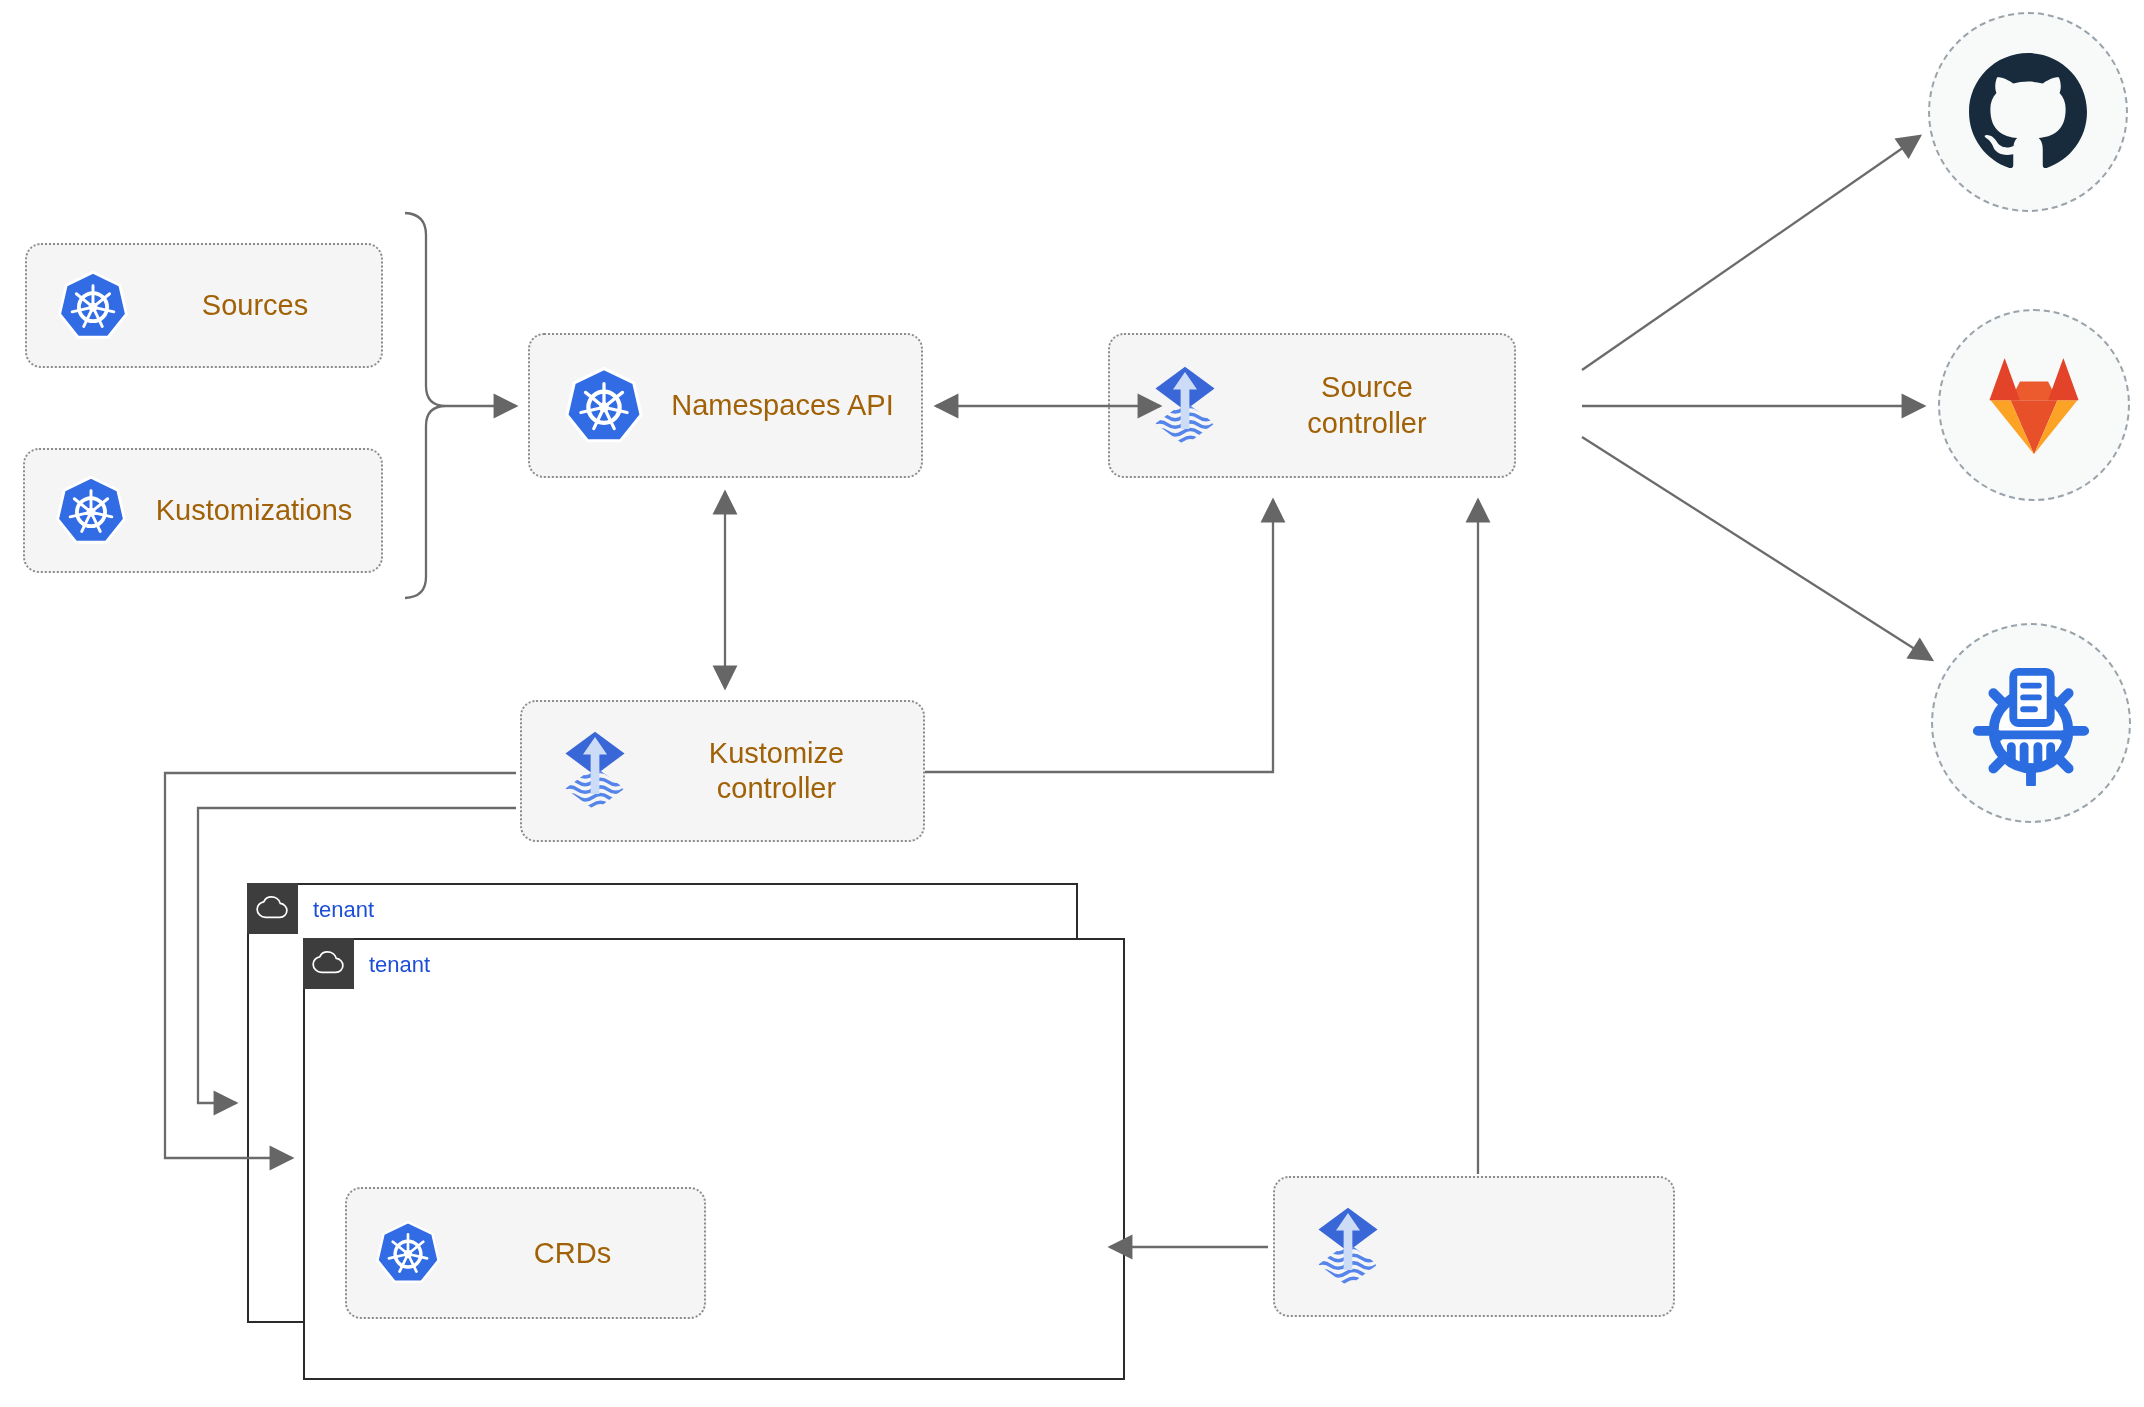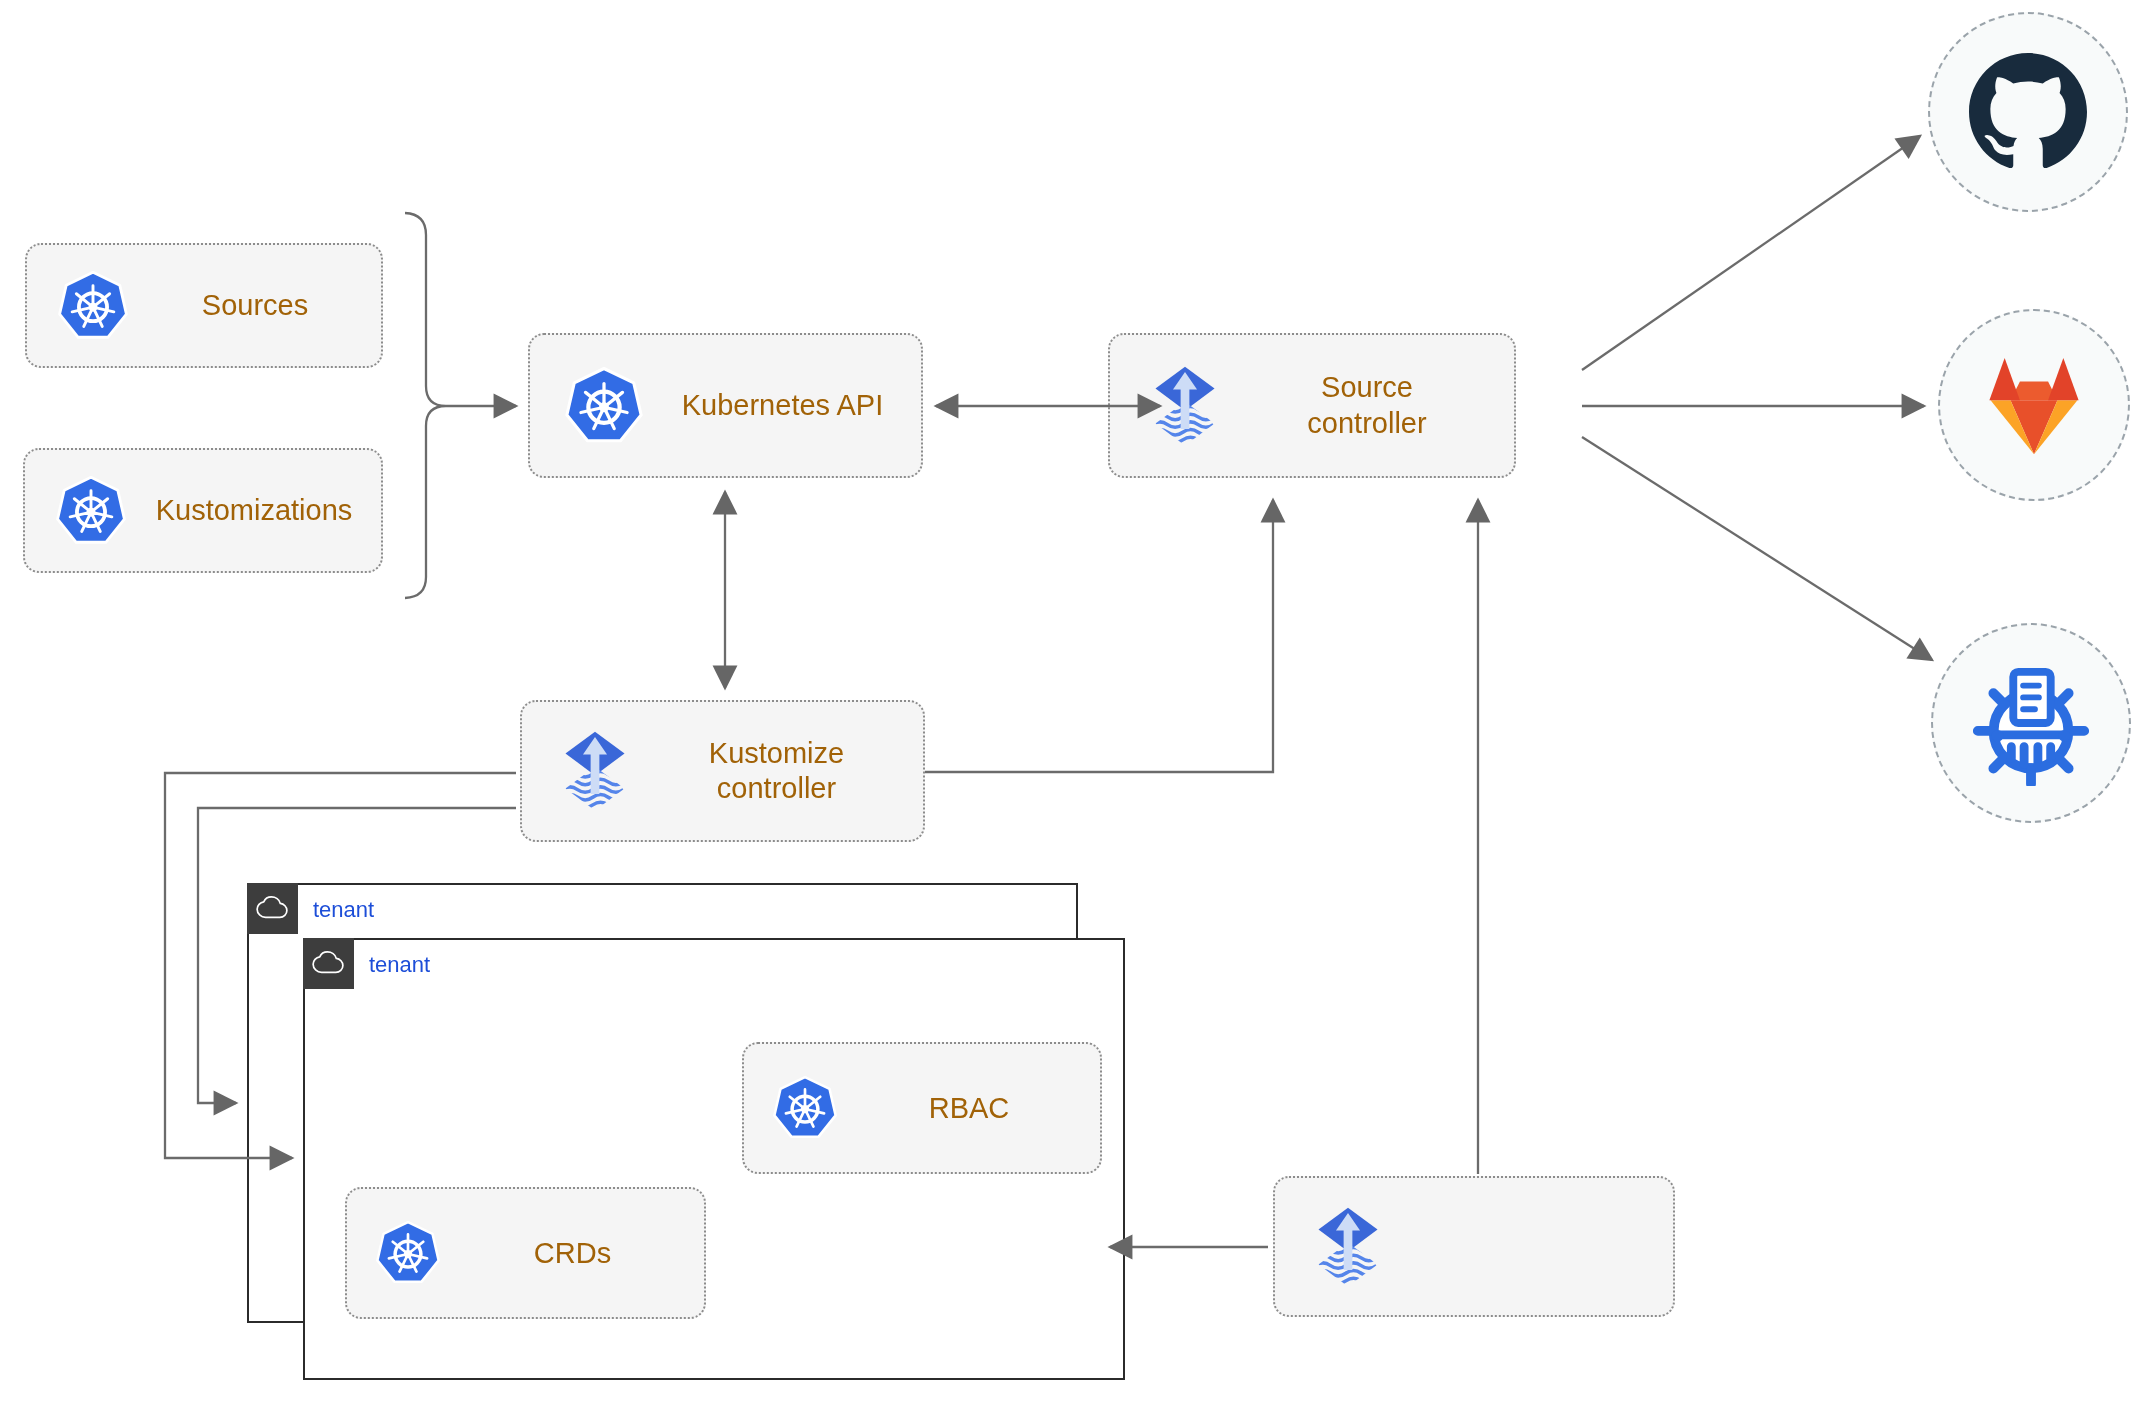--- a/index.html
+++ b/index.html
@@ -108,28 +108,20 @@
   </div>
 
   <div class="tenant" style="left:303px;top:938px;width:822px;height:442px;z-index:2;">
     <div class="tab">
       <svg width="34" height="24" viewBox="0 0 40 28">
           <use href="#sym-cloud"></use>
         </svg>
     </div>
     <div class="tlabel">tenant</div>
 
-    <div class="node" style="left:437px;top:102px;width:360px;height:132px;padding-left:28px;">
-      <span class="ico">
-        <svg width="66" height="66" viewBox="0 0 64 64">
-            <use href="#sym-k8s"></use>
-          </svg>
-        </span>
-      <span class="label">RBAC</span>
-    </div>
     <div class="node" style="left:40px;top:247px;width:361px;height:132px;padding-left:28px;">
       <span class="ico">
         <svg width="66" height="66" viewBox="0 0 64 64">
             <use href="#sym-k8s"></use>
           </svg>
         </span>
       <span class="label">CRDs</span>
     </div>
   </div>
 
@@ -150,21 +142,21 @@
       </span>
     <span class="label">Kustomizations</span>
   </div>
 
   <div class="node" style="left:528px;top:333px;width:395px;height:145px;padding-left:34px;">
     <span class="ico">
       <svg width="80" height="80" viewBox="0 0 64 64">
           <use href="#sym-k8s"></use>
         </svg>
       </span>
-    <span class="label">Kubernetes API</span>
+    <span class="label">Namespaces API</span>
   </div>
 
   <div class="node" style="left:1108px;top:333px;width:408px;height:145px;padding-left:40px;">
     <span class="ico">
       <svg width="70" height="82" viewBox="0 0 64 74">
           <use href="#sym-flux"></use>
         </svg>
       </span>
     <span class="label wrap"><span>Source controller</span></span>
   </div>

